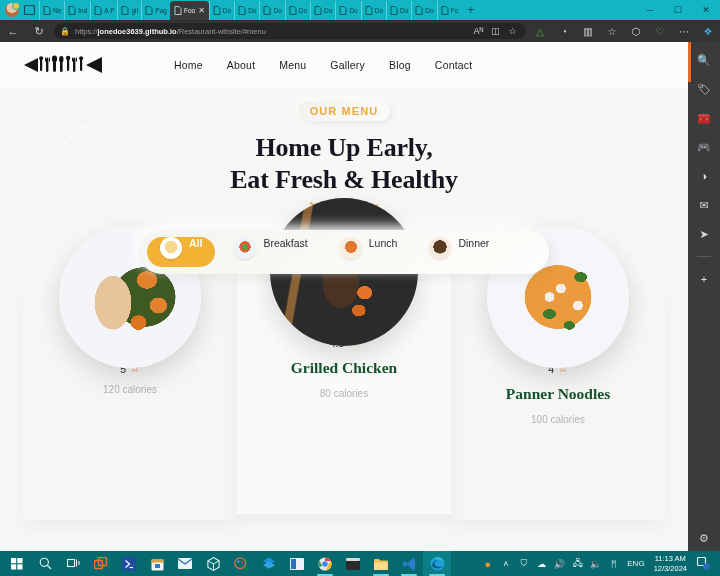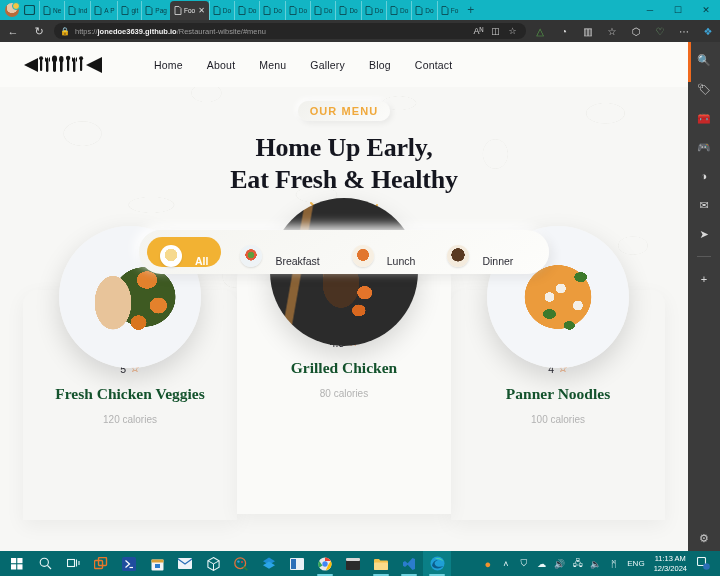--- a/index.html
+++ b/index.html
@@ -94,21 +94,21 @@
       radial-gradient(ellipse 26px 16px at 92% 40%, transparent 55%, #e8e8e4 56%, transparent 59%),
       radial-gradient(ellipse 28px 20px at 8% 60%, transparent 55%, #e8e8e4 56%, transparent 59%),
       radial-gradient(ellipse 36px 14px at 46% 30%, transparent 55%, #e9e9e5 56%, transparent 59%);
   }
 
   .nav {
     position: relative; height: 45px; display: flex; align-items: center;
     padding: 0 24px; background: #fbfbf9; z-index: 5;
   }
   .logo { width: 92px; height: 22px; flex: none; }
-  .navlinks { display: flex; gap: 24px; margin-left: 38px; }
+  .navlinks { display: flex; gap: 24px; margin-left: 58px; }
   .navlink {
     font-size: 10.5px; color: #1b1b24; letter-spacing: .2px;
   }
   .nav-right { margin-left: auto; display: flex; align-items: center; gap: 8px; }
   .searchbox {
     width: 116px; height: 22px; border-radius: 11px;
     background: linear-gradient(145deg,#f2f2ee,#fbfbf9);
     box-shadow: 2px 2px 5px rgba(0,0,0,.07), -2px -2px 5px #ffffff;
     display: flex; align-items: center; padding: 0 9px;
   }
@@ -146,22 +146,22 @@
   .zig { margin-top: 4px; }
 
   .filters {
     position: relative; z-index: 3; margin: 14px auto 0; width: 410px;
     height: 44px; border-radius: 22px;
     background: linear-gradient(145deg,#f4f4f0,#fdfdfb);
     box-shadow: 4px 4px 12px rgba(0,0,0,.07), -4px -4px 12px #ffffff;
     display: flex; align-items: center; padding: 0 8px; gap: 6px;
   }
   .filter {
-    height: 30px; border-radius: 15px; display: flex; align-items: flex-end;
-    gap: 13px; padding: 0 13px; font-size: 10.5px; color: #2c2c35;
+    height: 30px; border-radius: 15px; display: flex; align-items: flex-start;
+    gap: 7px; padding: 0 13px; font-size: 10.5px; color: #2c2c35;
   }
   .filter.active { background: #f2b233; color: #ffffff; font-weight: 700; }
   .fthumb {
     width: 22px; height: 22px; border-radius: 50%; flex: none;
     box-shadow: 0 1px 2px rgba(0,0,0,.12);
   }
   .fthumb.all { background: radial-gradient(circle at 50% 45%, #f6d98e 0 38%, #ffffff 39% 100%); }
   .fthumb.bfast { background: radial-gradient(circle at 50% 45%, #5e9e3d 0 20%, #e25c3a 21% 34%, #eef3f6 35% 100%); }
   .fthumb.lunch { background: radial-gradient(circle at 50% 45%, #e2762e 0 36%, #f7efe2 37% 100%); }
   .fthumb.dinner { background: radial-gradient(circle at 50% 45%, #5a3a22 0 40%, #f4ebdd 41% 100%); }
@@ -458,21 +458,20 @@
         </div>
       </div>
 
     <div class="cards" id="cards-host">
         <div class="card">
           <div class="dish d1"></div>
           <div class="rating">
             <span>5</span>
             <span class="star">☆</span>
           </div>
-          <div class="cname">Fresh Chicken Veggies</div>
           <div class="ccal">120 calories</div>
         </div>
         <div class="card raised">
           <div class="dish d2"></div>
           <div class="rating">
             <span>4.3</span>
             <span class="star">☆</span>
           </div>
           <div class="cname">Grilled Chicken</div>
           <div class="ccal">80 calories</div>

